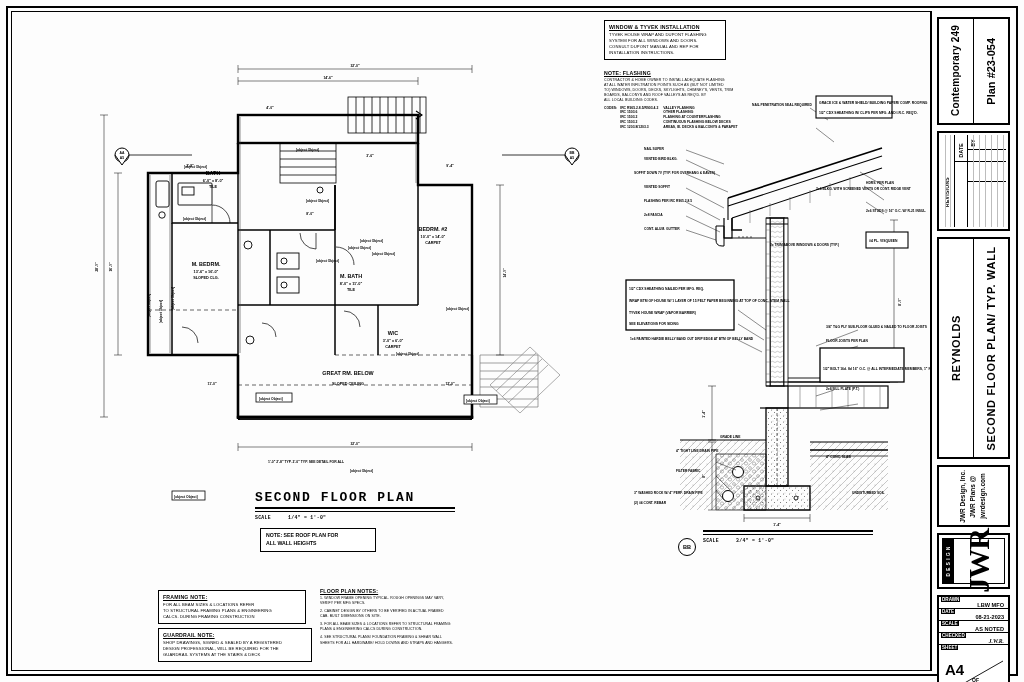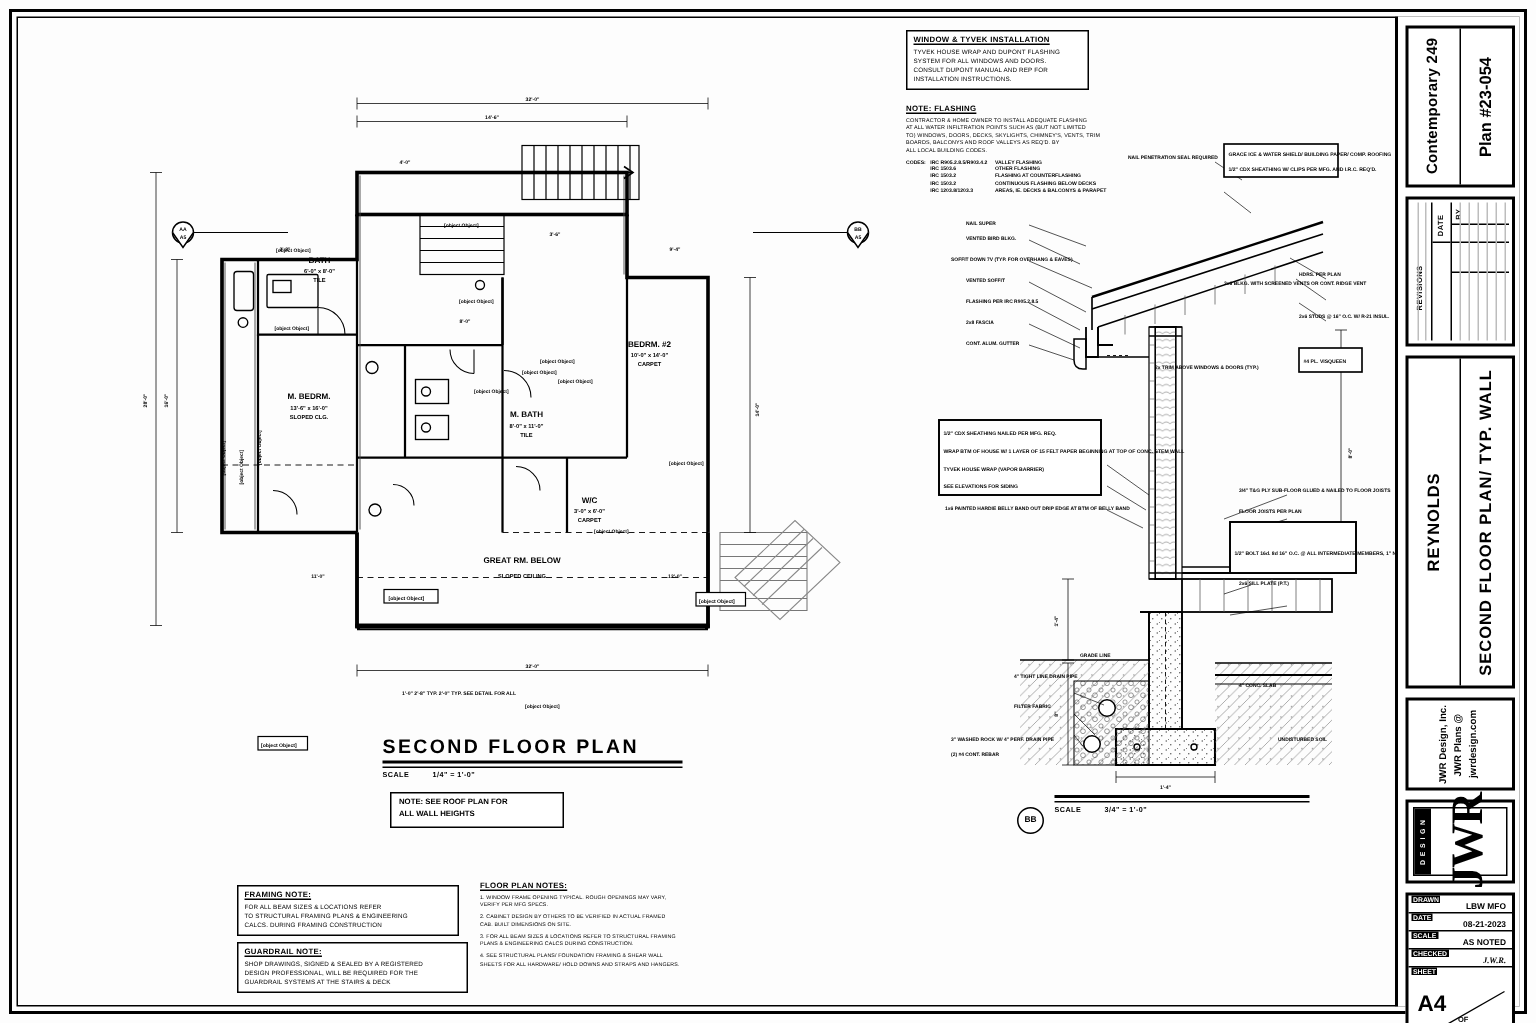--- a/index.html
+++ b/index.html
@@ -94,21 +94,21 @@
 
   
   .note-box {
     position: absolute; border: 1.4px solid #000; background: #fff;
     padding: 3px 4px;
   }
   .nb-title { font-size: 5.2px; font-weight: bold; text-decoration: underline; letter-spacing: .2px; margin-bottom: 1.5px; }
   .nb-body { font-size: 4.2px; line-height: 1.45; letter-spacing: .1px; }
   .nb-body div { white-space: nowrap; }
 
-  .dwg-title { position: absolute; }
+  .dwg-title { position: absolute; font-family: Liberation Mono, monospace; }
   .dwg-title .t { font-size: 13px; font-weight: bold; letter-spacing: 1.6px; }
   .dwg-title .rule { height: 2px; background: #000; margin-top: 2px; }
   .dwg-title .rule2 { height: 1px; background: #000; margin-top: 1.5px; }
   .dwg-title .scale { font-size: 4.8px; font-weight: bold; margin-top: 3px; letter-spacing: .3px; }
   .dwg-title .scale span { margin-left: 14px; }
   .bubble {
     position: absolute; width: 18px; height: 18px; border-radius: 50%;
     border: 1.6px solid #000; display: flex; align-items: center; justify-content: center;
     font-size: 5.6px; font-weight: bold; background: #fff;
   }

